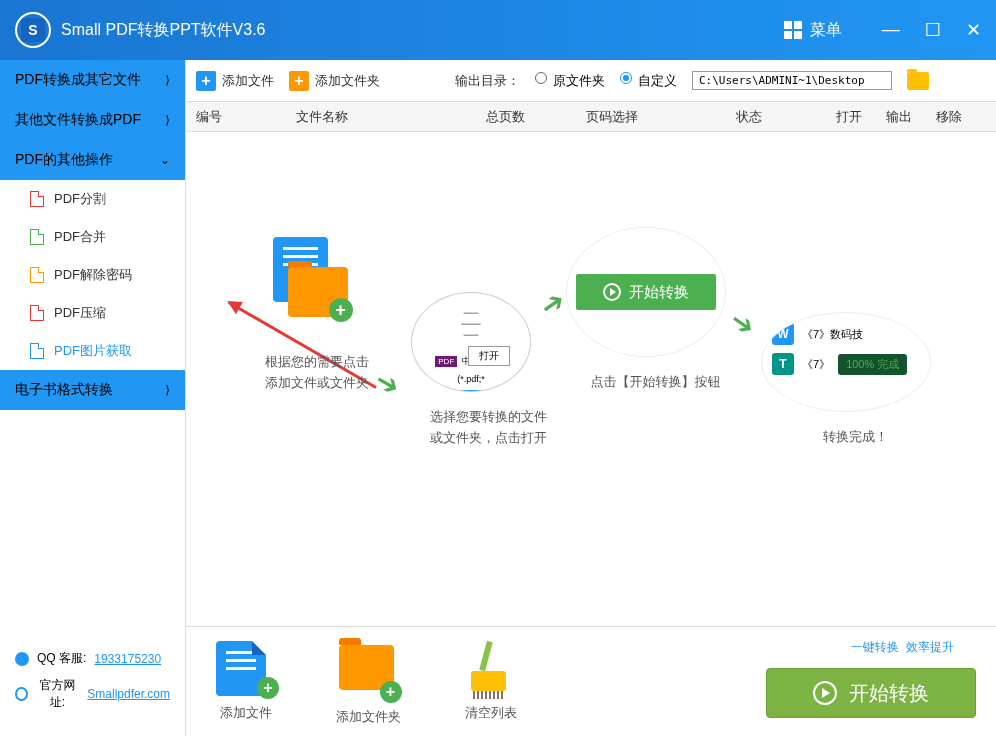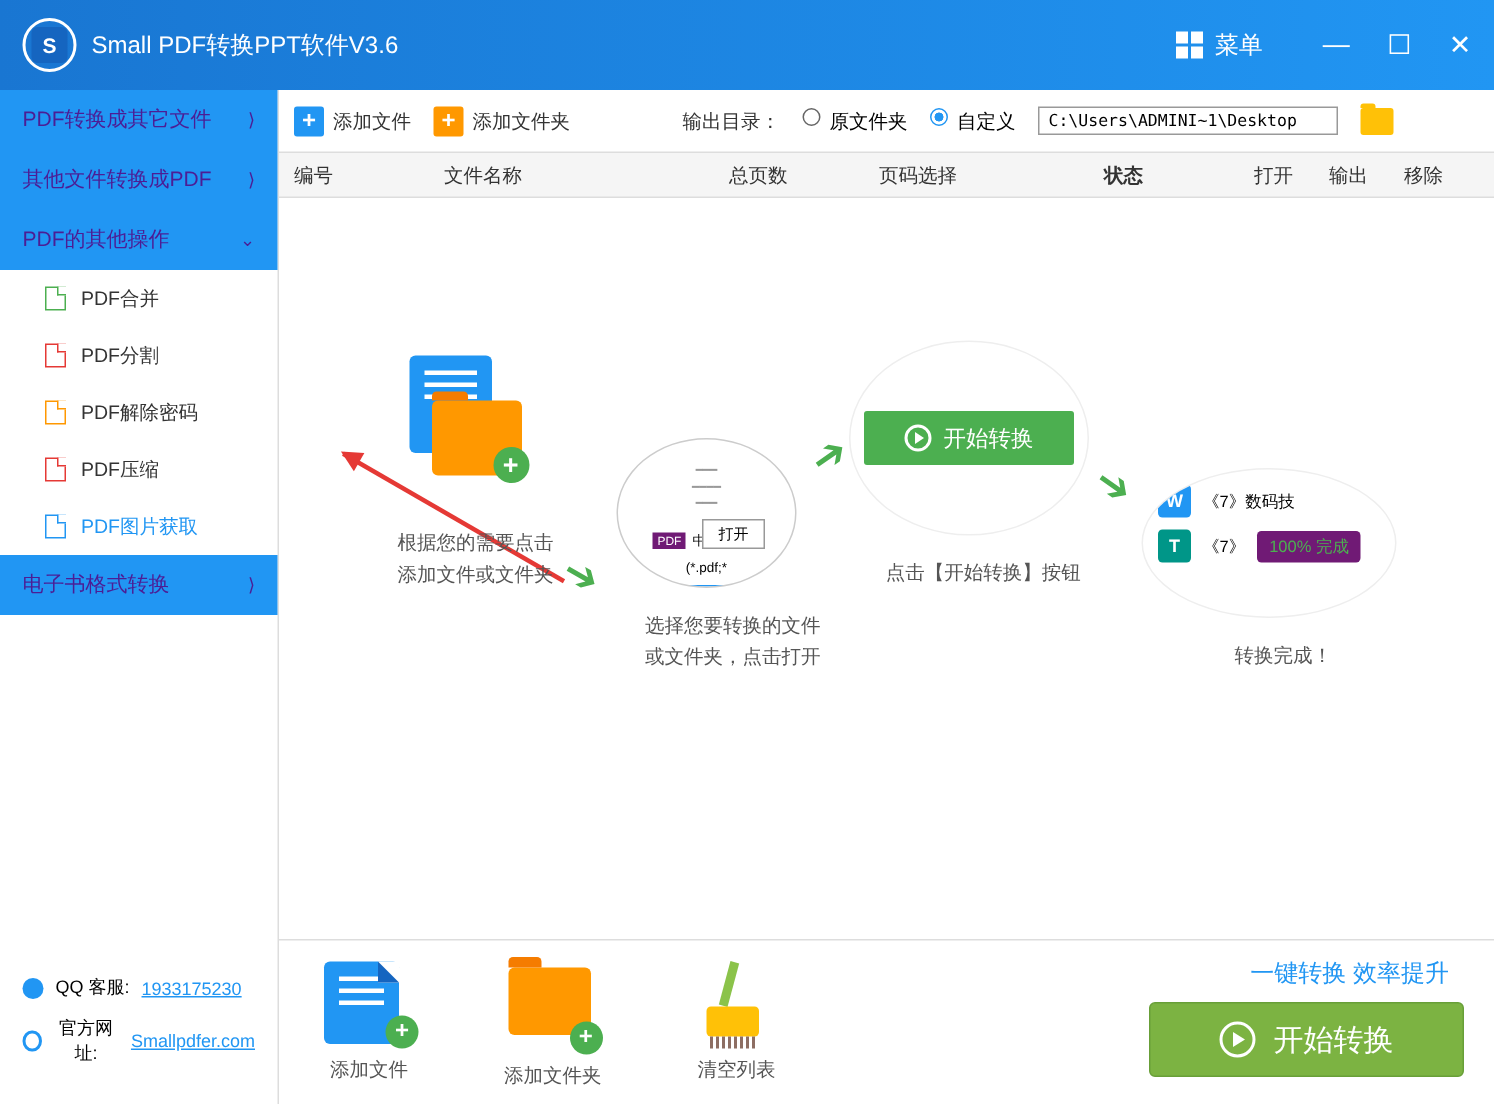--- a/index.html
+++ b/index.html
@@ -11,21 +11,21 @@
     .app-title { font-size: 16px; flex: 1; }
     .menu-btn { display: flex; align-items: center; gap: 8px; margin-right: 40px; cursor: pointer; }
     .menu-grid { display: grid; grid-template-columns: 8px 8px; grid-template-rows: 8px 8px; gap: 2px; }
     .menu-grid span { background: #fff; }
     .win-controls { display: flex; gap: 25px; font-size: 18px; }
     .win-controls span { cursor: pointer; }
     
     .main { display: flex; height: 676px; }
     
     .sidebar { width: 202px; background: #fff; border-right: 1px solid #ddd; display: flex; flex-direction: column; }
-    .sidebar-group { height: 40px; background: #2196f3; color: #4c1d95; display: flex; align-items: center; padding: 0 15px; font-size: 14px; cursor: pointer; justify-content: space-between; }
+    .sidebar-group { height: 40px; background: #2196f3; color: #000000; display: flex; align-items: center; padding: 0 15px; font-size: 14px; cursor: pointer; justify-content: space-between; }
     .chevron { font-size: 12px; }
     .sidebar-item { height: 38px; display: flex; align-items: center; padding: 0 15px 0 30px; font-size: 13px; color: #333; cursor: pointer; gap: 10px; }
     .sidebar-item.active { color: #2196f3; }
     .file-icon { width: 14px; height: 16px; border: 1px solid; position: relative; }
     .file-icon::before { content: ''; position: absolute; top: -1px; right: -1px; width: 5px; height: 5px; background: #fff; border-left: 1px solid; border-bottom: 1px solid; }
     .icon-red { border-color: #e53935; color: #e53935; }
     .icon-green { border-color: #4caf50; color: #4caf50; }
     .icon-orange { border-color: #ff9800; color: #ff9800; }
     .icon-blue { border-color: #2196f3; color: #2196f3; }
     
@@ -48,21 +48,21 @@
     .radio.checked { border-color: #2196f3; background: radial-gradient(circle, #2196f3 40%, #fff 45%); }
     .path-input { border: 1px solid #999; padding: 2px 6px; font-size: 11px; width: 200px; font-family: monospace; background: #fff; }
     .folder-icon { width: 22px; height: 18px; background: #ffc107; border-radius: 2px; position: relative; }
     .folder-icon::before { content: ''; position: absolute; top: -3px; left: 0; width: 10px; height: 3px; background: #ffc107; border-radius: 2px 2px 0 0; }
     
     .table-header { height: 30px; background: #f5f5f5; border-bottom: 1px solid #ddd; display: flex; align-items: center; font-size: 13px; color: #333; padding: 0 10px; }
     .col-num { width: 100px; }
     .col-name { width: 190px; }
     .col-pages { width: 100px; }
     .col-range { width: 150px; }
-    .col-status { width: 100px; font-weight: bold; }
+    .col-status { width: 100px; }
     .col-open { width: 50px; }
     .col-output { width: 50px; }
     .col-remove { width: 50px; }
     
     .workspace { flex: 1; position: relative; background: #fff; }
     
     .step { position: absolute; text-align: center; }
     .step1 { left: 60px; top: 95px; }
     .step2 { left: 225px; top: 160px; }
     .step3 { left: 380px; top: 95px; }
@@ -89,21 +89,21 @@
     .open-btn-mock { background: #fff; border: 1px solid #999; font-size: 10px; padding: 2px 10px; position: absolute; bottom: 25px; right: 20px; }
     
     .convert-btn-mock { width: 140px; height: 36px; background: #4caf50; color: #fff; display: flex; align-items: center; justify-content: center; gap: 8px; font-size: 15px; border-radius: 2px; }
     .play-icon { width: 18px; height: 18px; border: 2px solid #fff; border-radius: 50%; display: flex; align-items: center; justify-content: center; }
     .play-icon::after { content: ''; border-left: 6px solid #fff; border-top: 4px solid transparent; border-bottom: 4px solid transparent; margin-left: 2px; }
     
     .result-mock { width: 170px; height: 100px; border-radius: 50%; padding: 10px; overflow: hidden; border: 1px solid #eee; }
     .result-row { display: flex; align-items: center; gap: 8px; margin-bottom: 8px; font-size: 11px; }
     .app-icon-w { width: 22px; height: 22px; background: #2196f3; color: #fff; display: flex; align-items: center; justify-content: center; font-size: 12px; font-weight: bold; border-radius: 3px; }
     .app-icon-t { width: 22px; height: 22px; background: #009688; color: #fff; display: flex; align-items: center; justify-content: center; font-size: 12px; font-weight: bold; border-radius: 3px; }
-    .progress-tag { background: #701a75; color: #4caf50; padding: 3px 8px; font-size: 11px; border-radius: 3px; }
+    .progress-tag { background: #14532d; color: #4caf50; padding: 3px 8px; font-size: 11px; border-radius: 3px; }
     
     .red-arrow { position: absolute; left: 20px; top: 254px; width: 170px; height: 3px; background: #e53935; transform: rotate(30deg); transform-origin: right center; }
     .red-arrow::before { content: ''; position: absolute; left: -2px; top: -6px; border-right: 14px solid #e53935; border-top: 7px solid transparent; border-bottom: 7px solid transparent; }
     
     .bottom-bar { height: 110px; border-top: 1px solid #ddd; display: flex; align-items: center; padding: 0 30px; gap: 60px; position: relative; }
     .bottom-action { text-align: center; cursor: pointer; }
     .bottom-icon { width: 60px; height: 55px; margin: 0 auto 8px; position: relative; }
     .bottom-label { font-size: 13px; color: #555; }
     
     .doc-icon-lg { width: 50px; height: 55px; background: #2196f3; border-radius: 4px; position: relative; }
@@ -112,21 +112,21 @@
     .small-plus { position: absolute; bottom: -3px; right: -3px; width: 22px; height: 22px; background: #4caf50; border-radius: 50%; color: #fff; display: flex; align-items: center; justify-content: center; font-size: 16px; font-weight: bold; }
     
     .folder-icon-lg { width: 55px; height: 45px; background: #ff9800; border-radius: 4px; position: relative; margin-top: 8px; }
     .folder-icon-lg::before { content: ''; position: absolute; top: -7px; left: 0; width: 22px; height: 7px; background: #f57c00; border-radius: 3px 3px 0 0; }
     
     .broom-icon { width: 50px; height: 55px; position: relative; }
     .broom-handle { width: 6px; height: 30px; background: #8bc34a; position: absolute; top: 0; left: 50%; transform: translateX(-50%) rotate(15deg); }
     .broom-head { width: 35px; height: 20px; background: #ffc107; position: absolute; bottom: 5px; left: 10px; border-radius: 3px; }
     .broom-head::after { content: ''; position: absolute; bottom: -8px; left: 2px; right: 2px; height: 8px; background: repeating-linear-gradient(90deg, #8d6e63 0 2px, transparent 2px 4px); }
     
-    .tagline { position: absolute; right: 30px; top: 12px; font-size: 16px; color: #2196f3; }
+    .tagline { position: absolute; right: 42px; top: 12px; font-size: 12px; color: #2196f3; font-family: Liberation Mono, monospace; }
     .start-convert-btn { position: absolute; right: 20px; bottom: 18px; width: 210px; height: 50px; background: #7cb342; border: 1px solid #689f38; color: #fff; display: flex; align-items: center; justify-content: center; gap: 12px; font-size: 20px; border-radius: 4px; cursor: pointer; }
     .play-icon-lg { width: 24px; height: 24px; border: 2px solid #fff; border-radius: 50%; display: flex; align-items: center; justify-content: center; }
     .play-icon-lg::after { content: ''; border-left: 8px solid #fff; border-top: 5px solid transparent; border-bottom: 5px solid transparent; margin-left: 2px; }
   </style>
 </head>
 <body>
 
 <div class="titlebar">
   <div class="logo">
     <div class="logo-inner">S</div>
@@ -156,26 +156,26 @@
     </div>
     <div class="sidebar-group">
       <span>其他文件转换成PDF</span>
       <span class="chevron">⟩</span>
     </div>
     <div class="sidebar-group">
       <span>PDF的其他操作</span>
       <span class="chevron">⌄</span>
     </div>
     <div class="sidebar-item">
+      <span class="file-icon icon-red"></span>
+      <span>PDF分割</span>
+    </div>
+    <div class="sidebar-item">
       <span class="file-icon icon-green"></span>
       <span>PDF合并</span>
-    </div>
-    <div class="sidebar-item">
-      <span class="file-icon icon-red"></span>
-      <span>PDF分割</span>
     </div>
     <div class="sidebar-item">
       <span class="file-icon icon-orange"></span>
       <span>PDF解除密码</span>
     </div>
     <div class="sidebar-item">
       <span class="file-icon icon-red"></span>
       <span>PDF压缩</span>
     </div>
     <div class="sidebar-item active">

